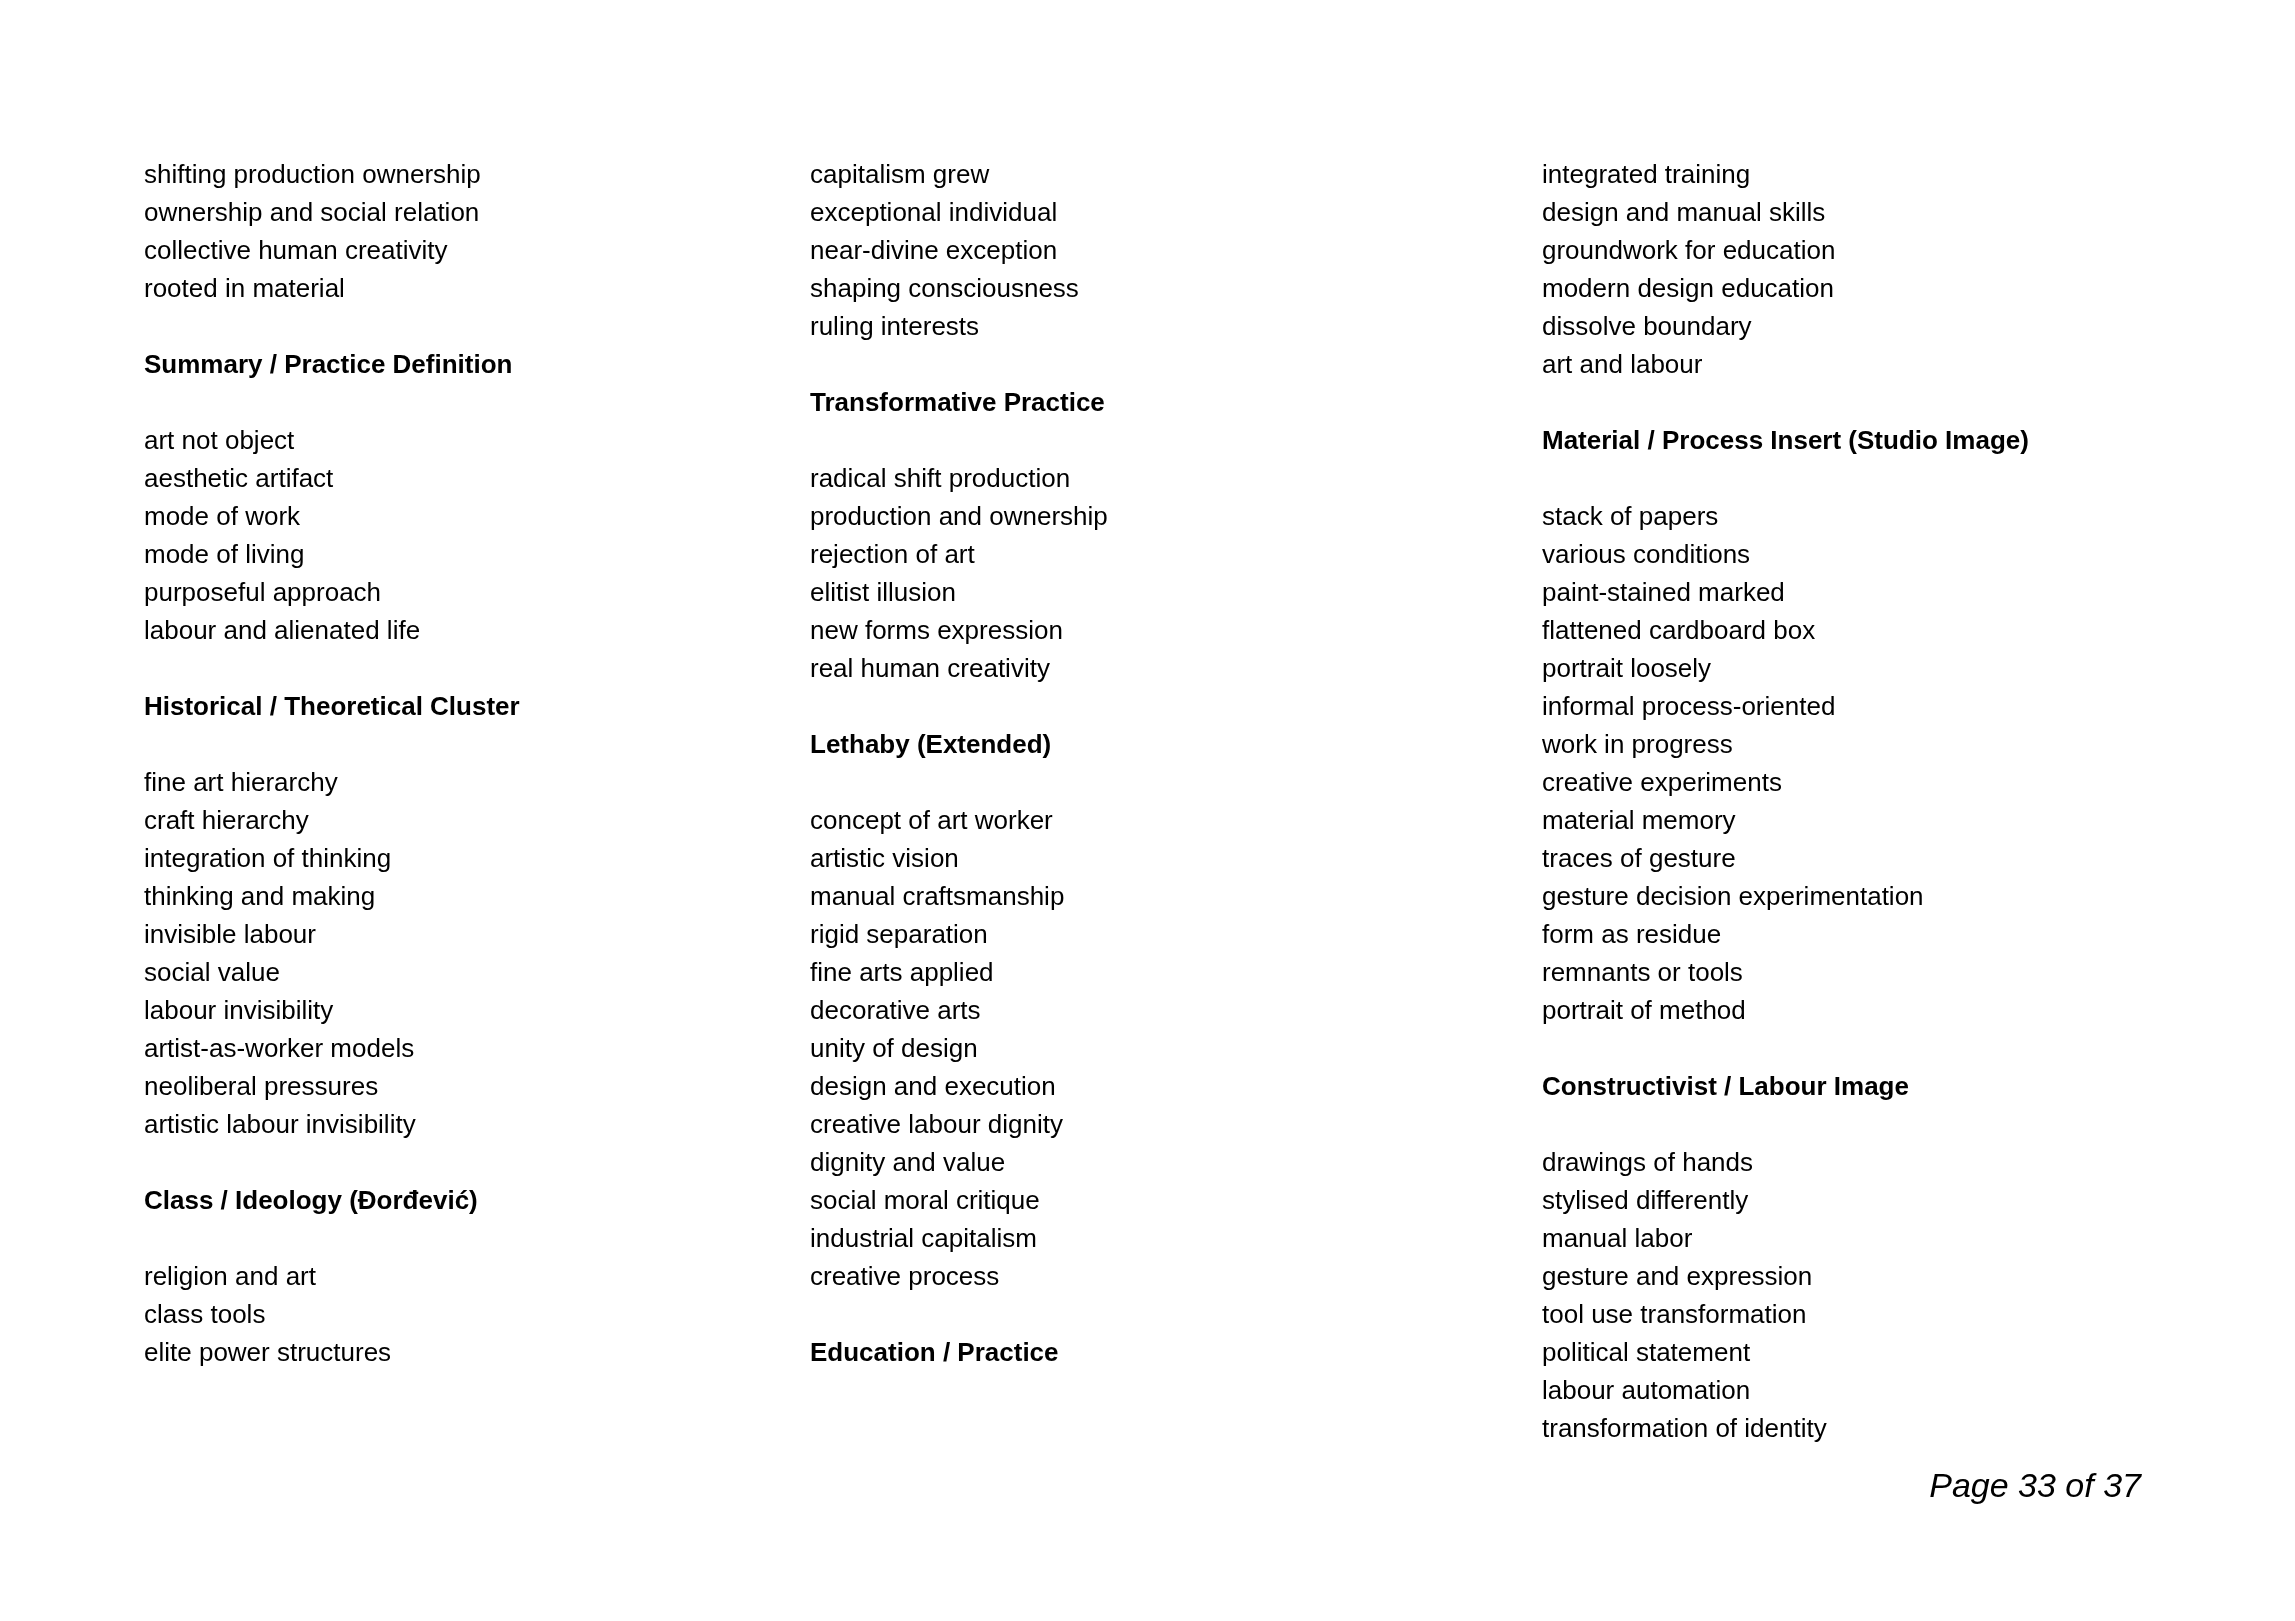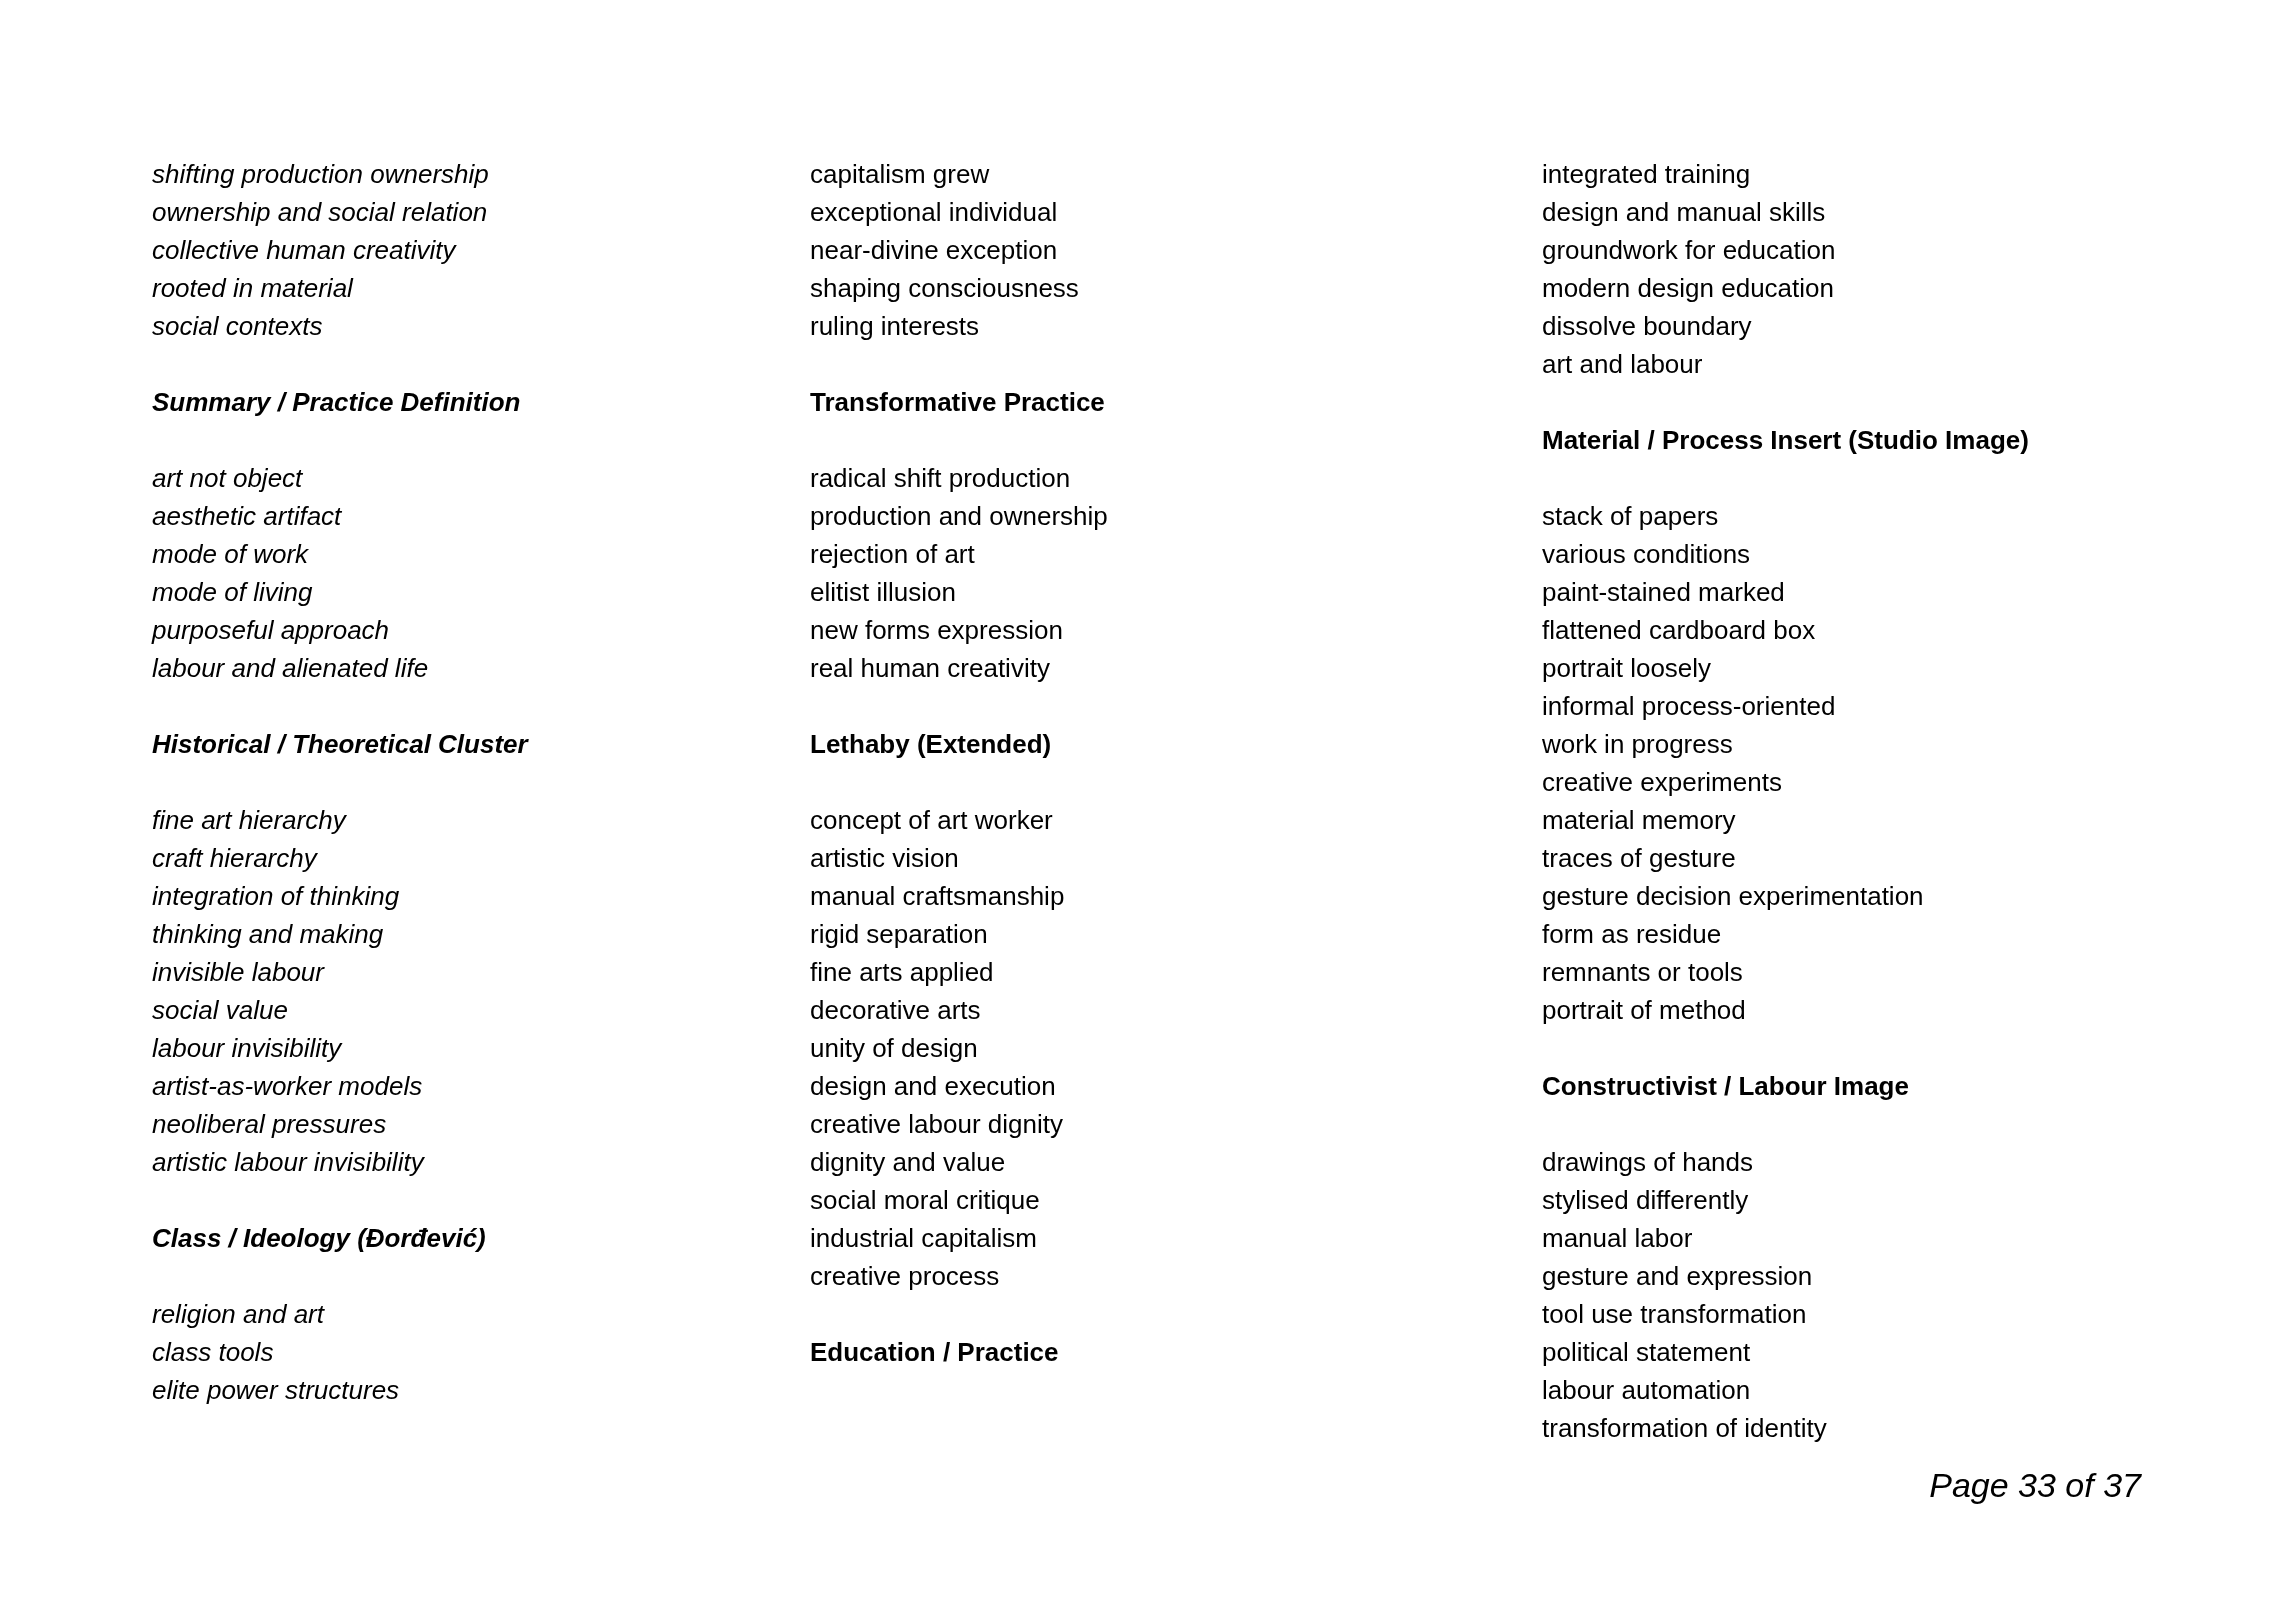--- a/index.html
+++ b/index.html
@@ -14,21 +14,21 @@
   }
   .page {
     position: absolute;
     inset: 0;
     background: #ffffff;
   }
   .column {
     position: absolute;
     top: 155px;
   }
-  .column-1 { left: 152px;  width: 683px; font-style: italic; }
+  .column-1 { left: 144px;  width: 683px; }
   .column-2 { left: 810px; width: 688px; }
   .column-3 { left: 1542px; width: 730px; }
   .line {
     height: 38px;
     line-height: 38px;
     font-size: 26px;
     white-space: nowrap;
     color: #000000;
   }
   .line.heading { font-weight: bold; }
@@ -46,21 +46,20 @@
 </style>
 </head>
 <body>
 
 <div class="page">
   <div class="column column-1">
       <div class="line body">shifting production ownership</div>
       <div class="line body">ownership and social relation</div>
       <div class="line body">collective human creativity</div>
       <div class="line body">rooted in material</div>
-      <div class="line body">social contexts</div>
       <div class="line blank"></div>
       <div class="line heading">Summary / Practice Definition</div>
       <div class="line blank"></div>
       <div class="line body">art not object</div>
       <div class="line body">aesthetic artifact</div>
       <div class="line body">mode of work</div>
       <div class="line body">mode of living</div>
       <div class="line body">purposeful approach</div>
       <div class="line body">labour and alienated life</div>
       <div class="line blank"></div>

